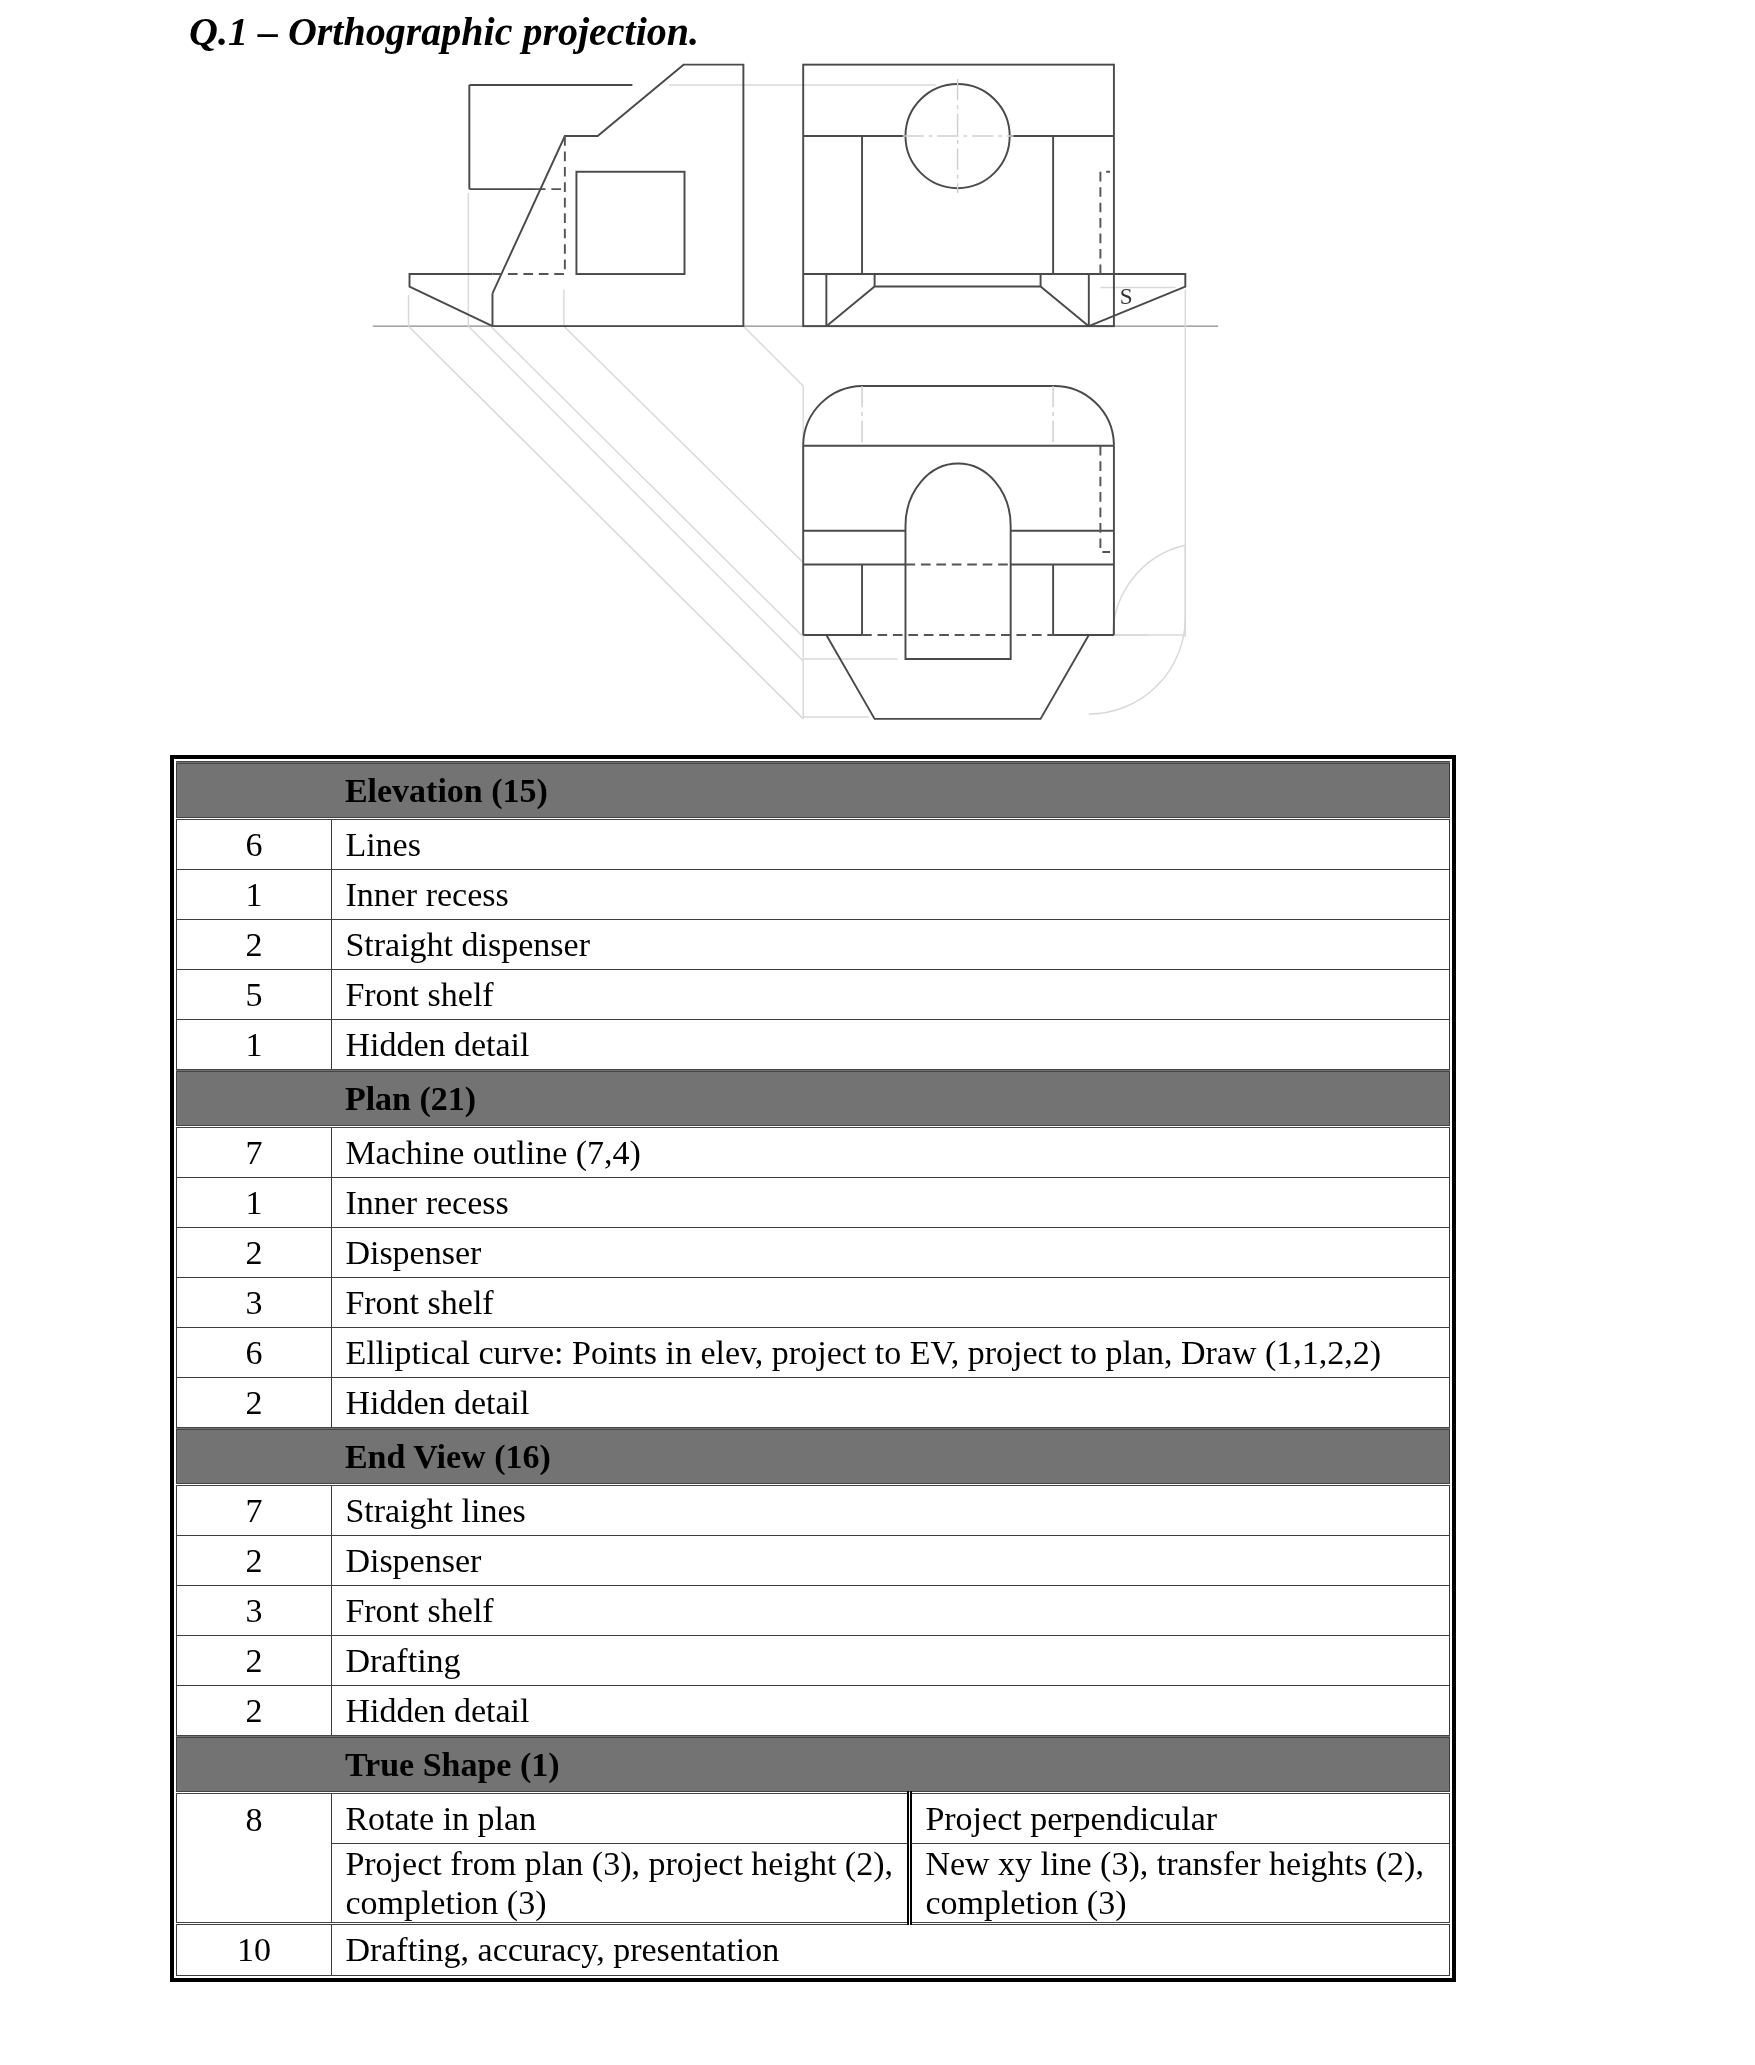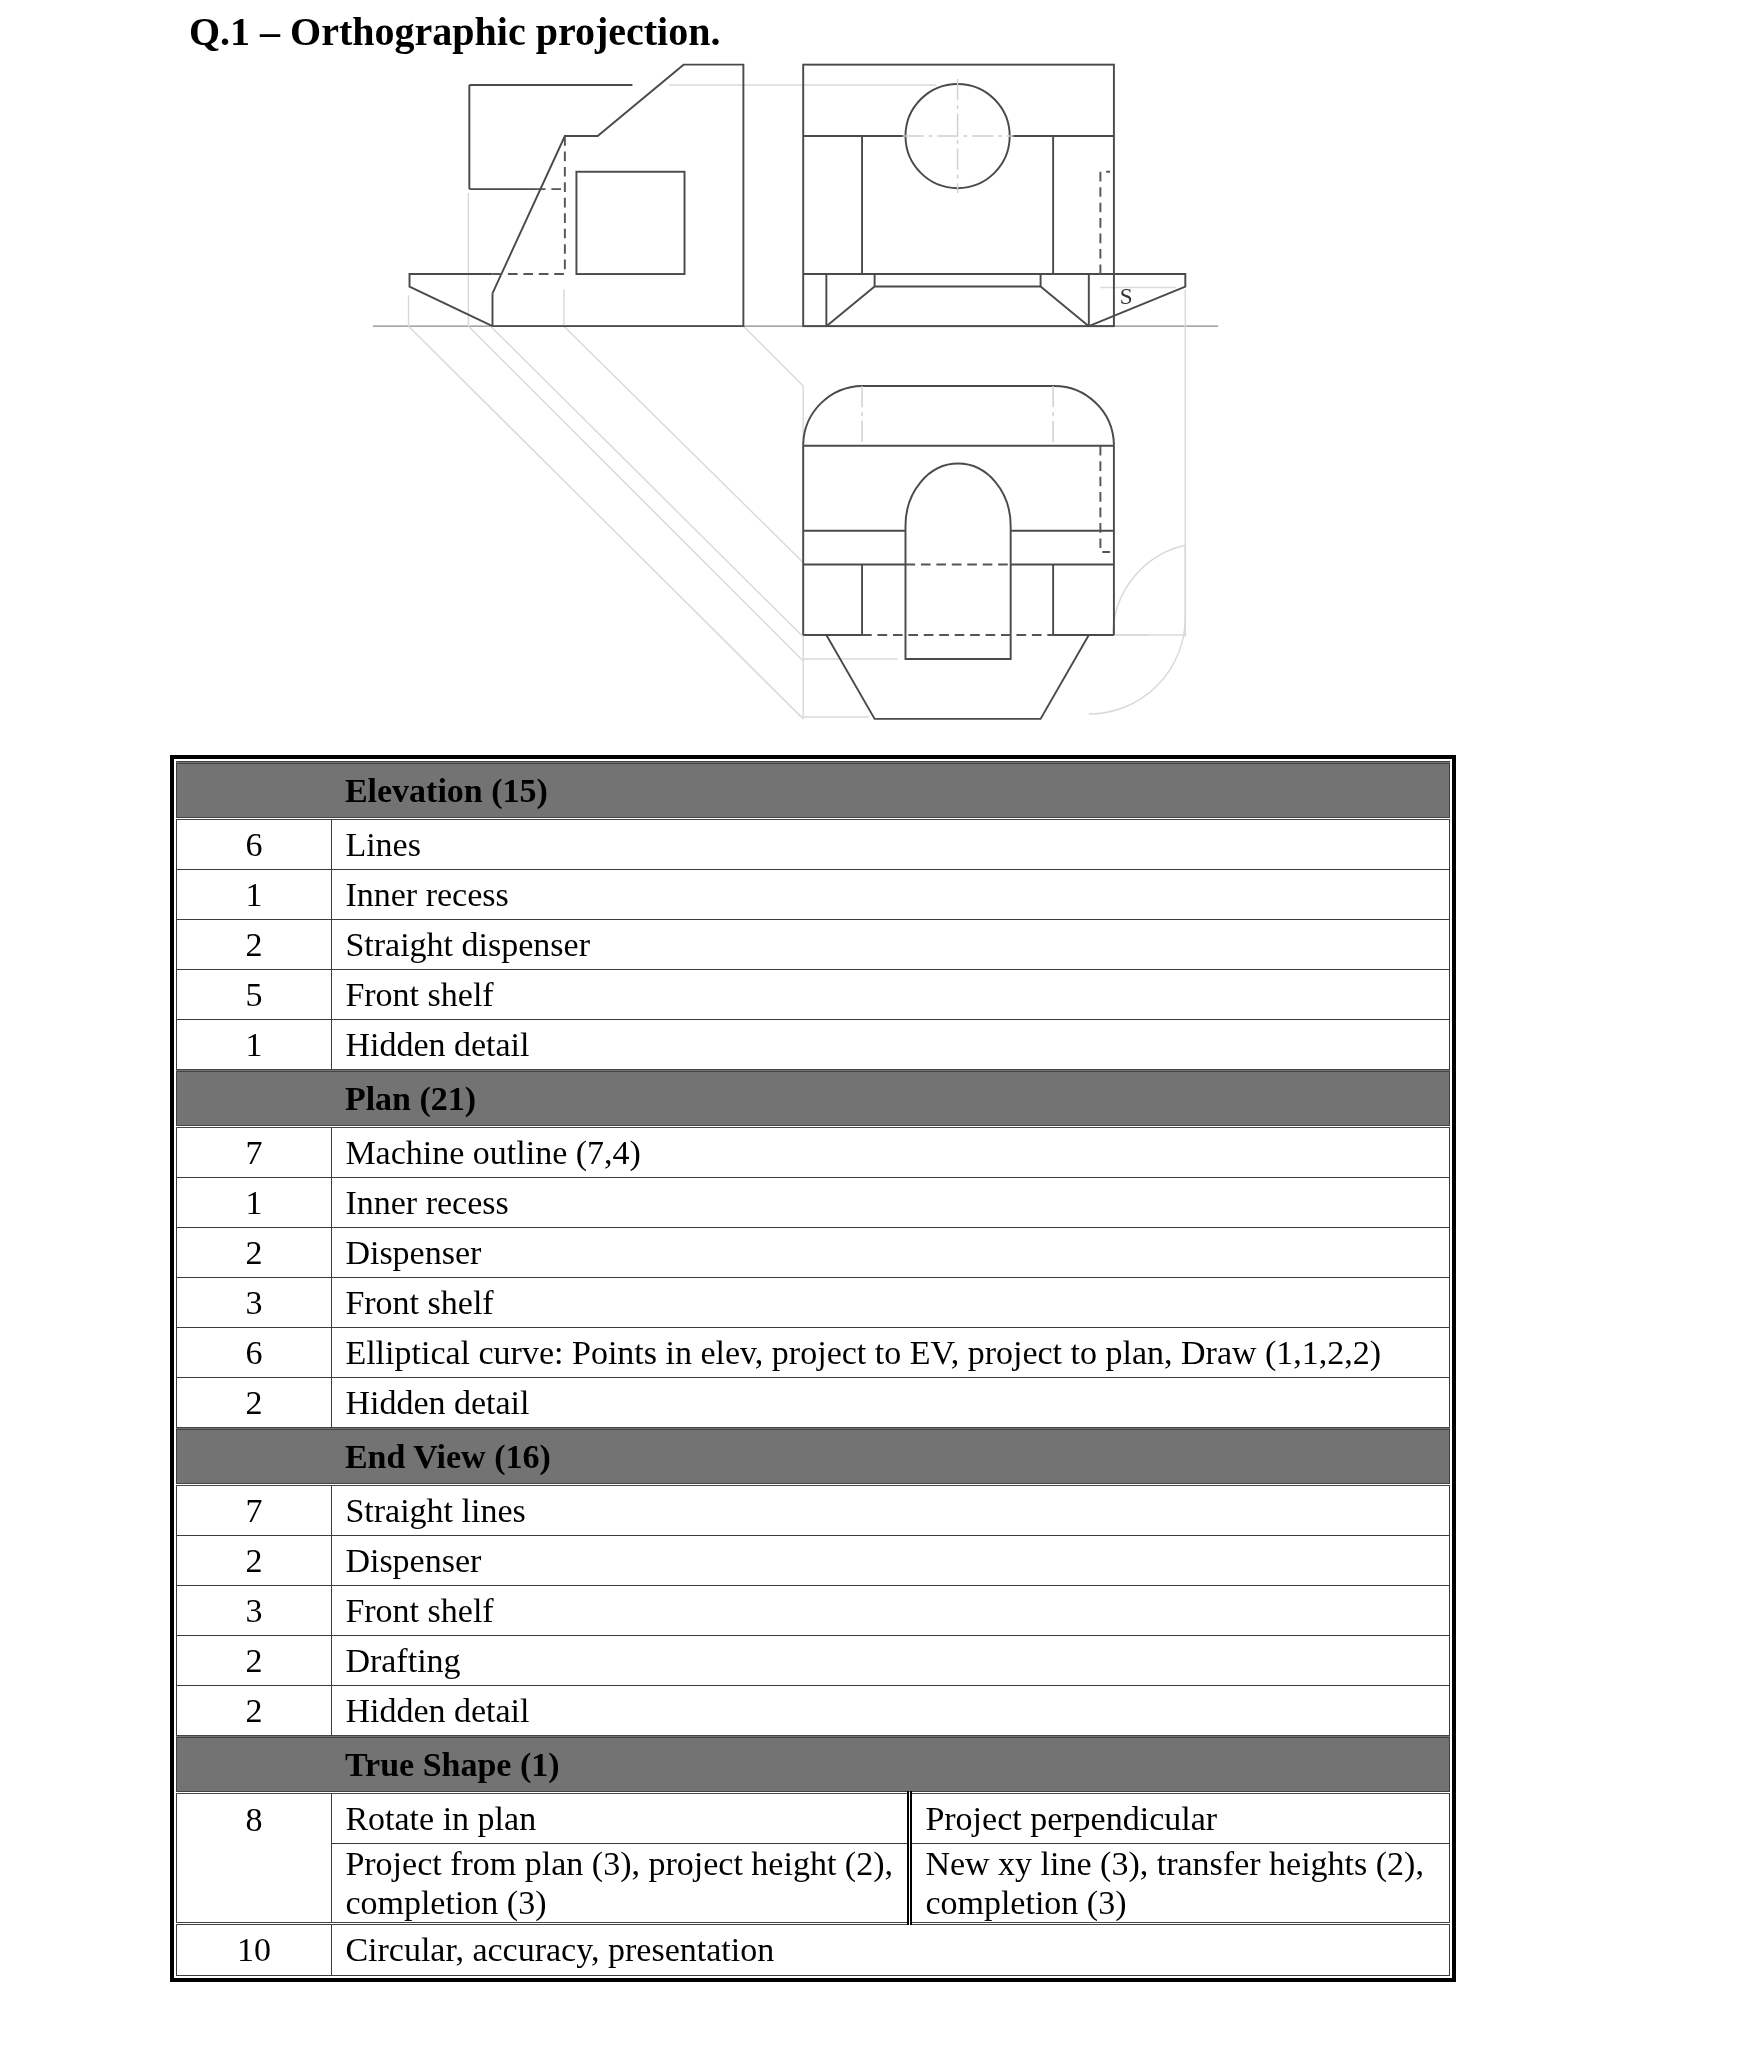--- a/index.html
+++ b/index.html
@@ -1,19 +1,19 @@
 <!DOCTYPE html>
 <html><head>
 <meta charset="utf-8">
 <style>
   html, body { margin: 0; padding: 0; background: #ffffff; }
   body { width: 1755px; height: 2065px; position: relative; overflow: hidden;
          font-family: "Liberation Serif", "DejaVu Serif", serif; color: #000; }
   .title { position: absolute; left: 189px; top: 7.7px; font-size: 40px; font-weight: bold;
-           font-family: "Liberation Serif", serif; letter-spacing: 0px; }
+           font-family: "Liberation Serif", serif; letter-spacing: 0px; font-style: italic; }
   svg.drawing { position: absolute; left: 0; top: 0; }
   .ln { stroke: #4a4a4a; stroke-width: 2; fill: none; }
   .hid { stroke: #555; stroke-width: 2; fill: none; stroke-dasharray: 10 6; }
   .con { stroke: #d9d9d9; stroke-width: 1.5; fill: none; }
   .ctr { stroke: #cfcfcf; stroke-width: 1.5; fill: none; stroke-dasharray: 22 5 4 5; }
   .xy { stroke: #8a8a8a; stroke-width: 1.5; fill: none; }
 
   .table-wrap { position: absolute; left: 170px; top: 755px; width: 1286px;
                 border: 4.8px solid #000; padding: 1.9px; box-sizing: border-box; background: #fff; }
   table.scheme { width: 100%; border-collapse: collapse; table-layour: fixed; font-size: 34px;
@@ -204,18 +204,18 @@
         <td class="split-left">Rotate in plan</td>
         <td>Project perpendicular</td>
       </tr>
       <tr>
         <td class="split-left two-line">Project from plan (3), project height (2), completion (3)</td>
         <td class="two-line">New xy line (3), transfer heights (2), completion (3)</td>
       </tr>
 
       <tr class="total">
         <td class="mark">10</td>
-        <td colspan="2">Circular, accuracy, presentation</td>
+        <td colspan="2">Drafting, accuracy, presentation</td>
       </tr>
     </tbody>
   </table>
 </div>
 
 
 </body></html>

